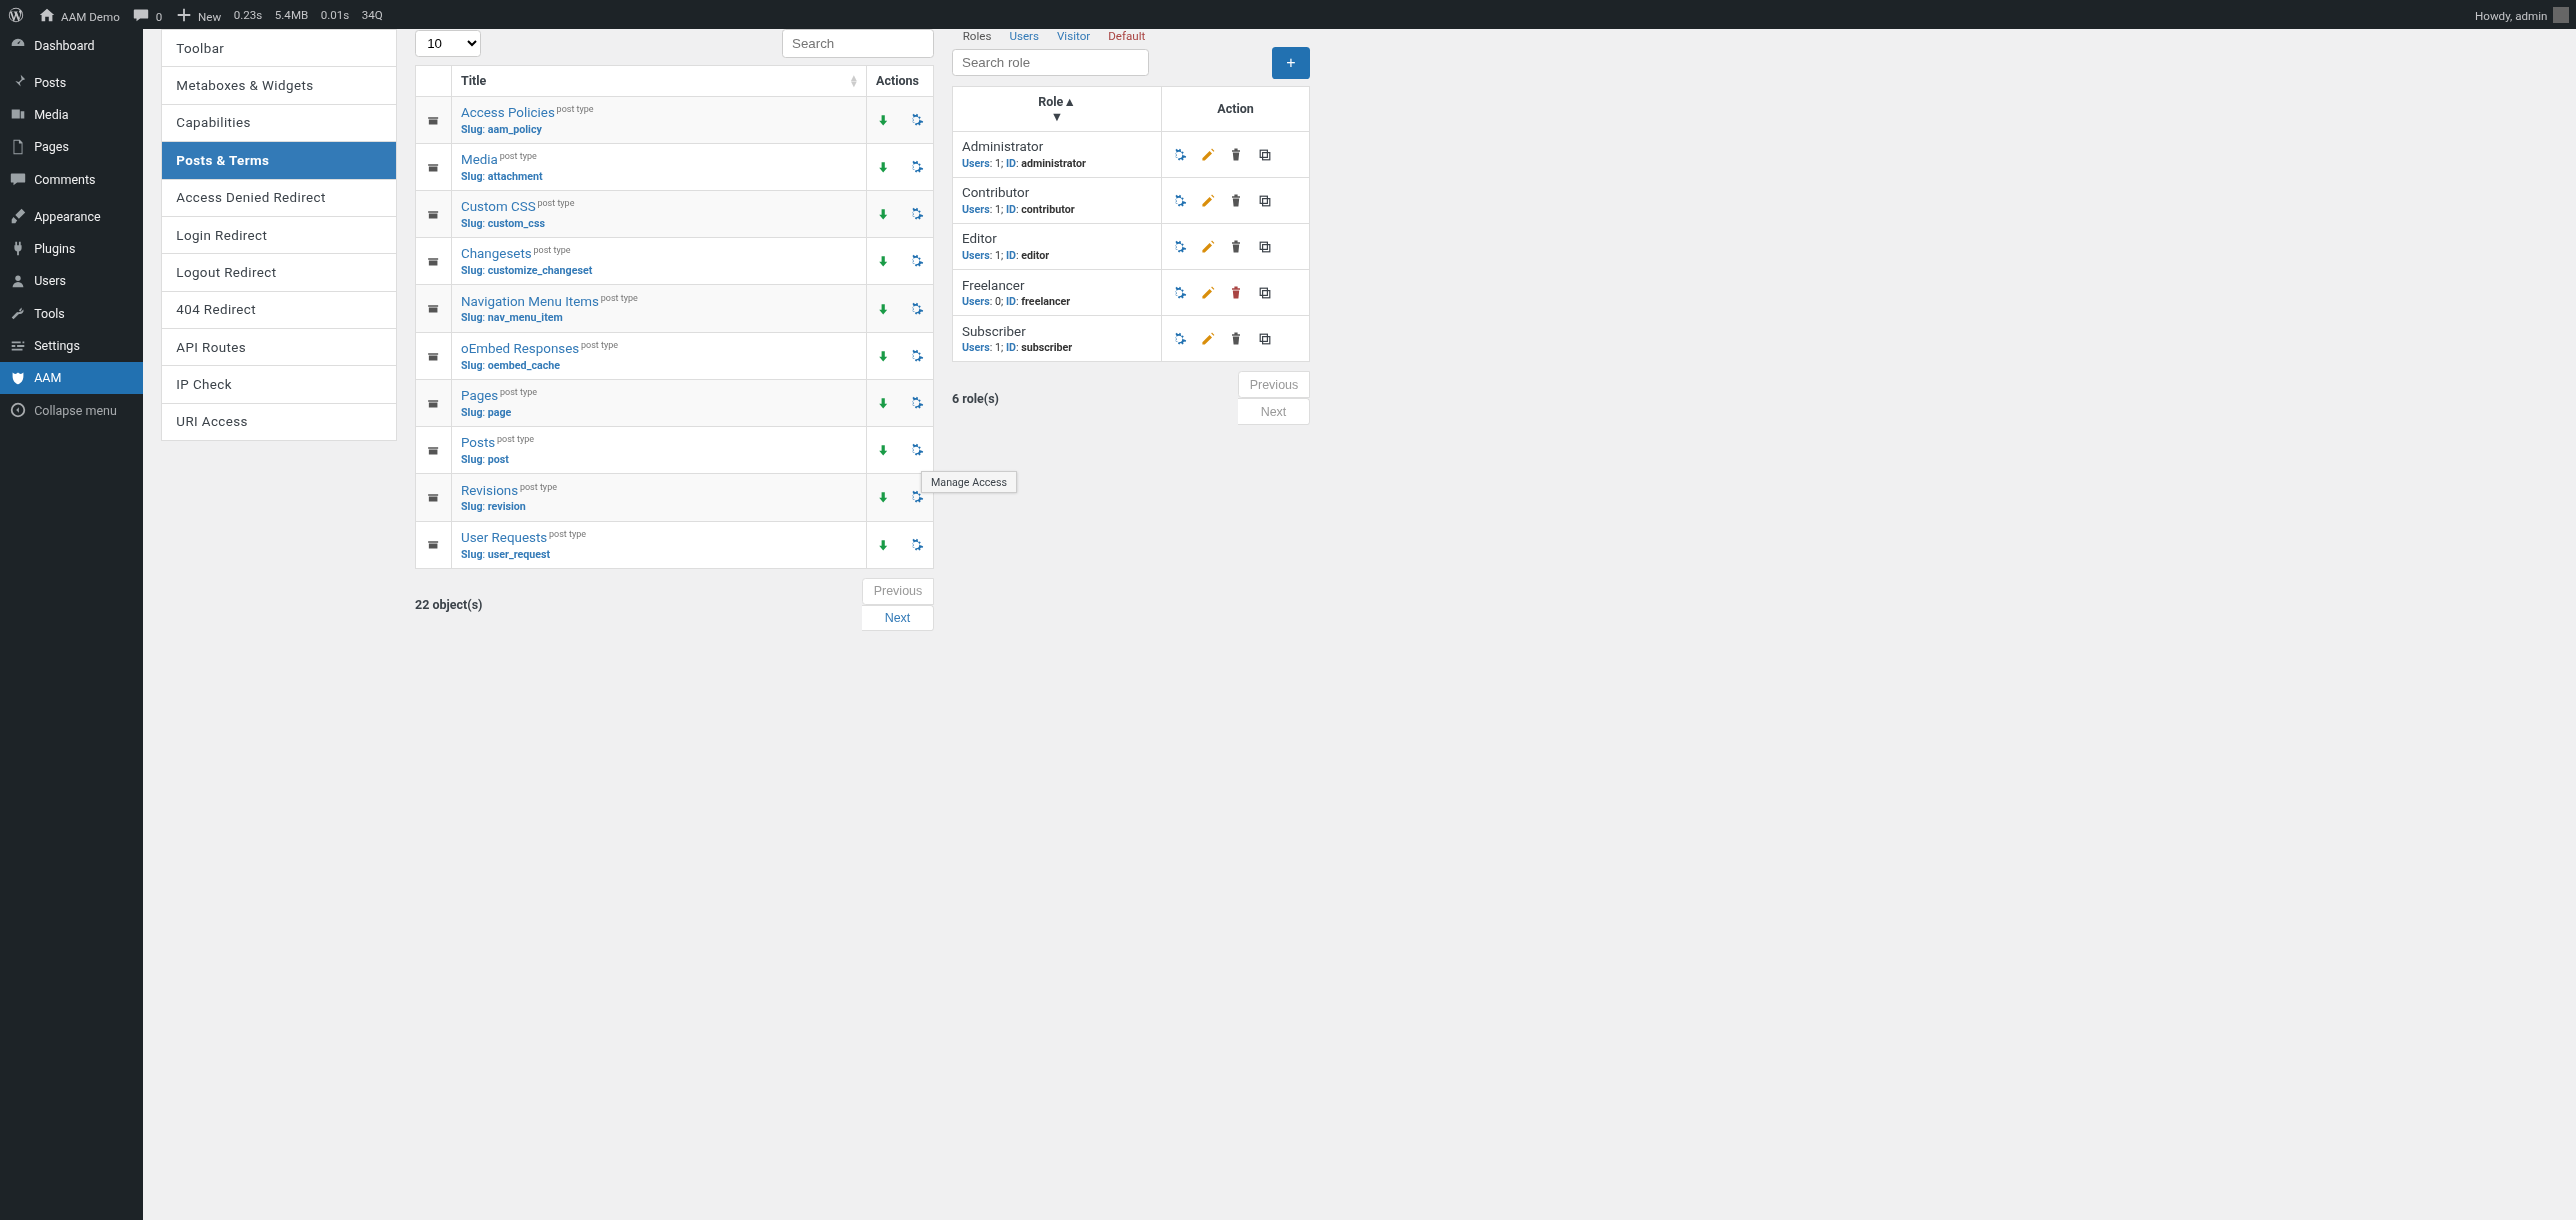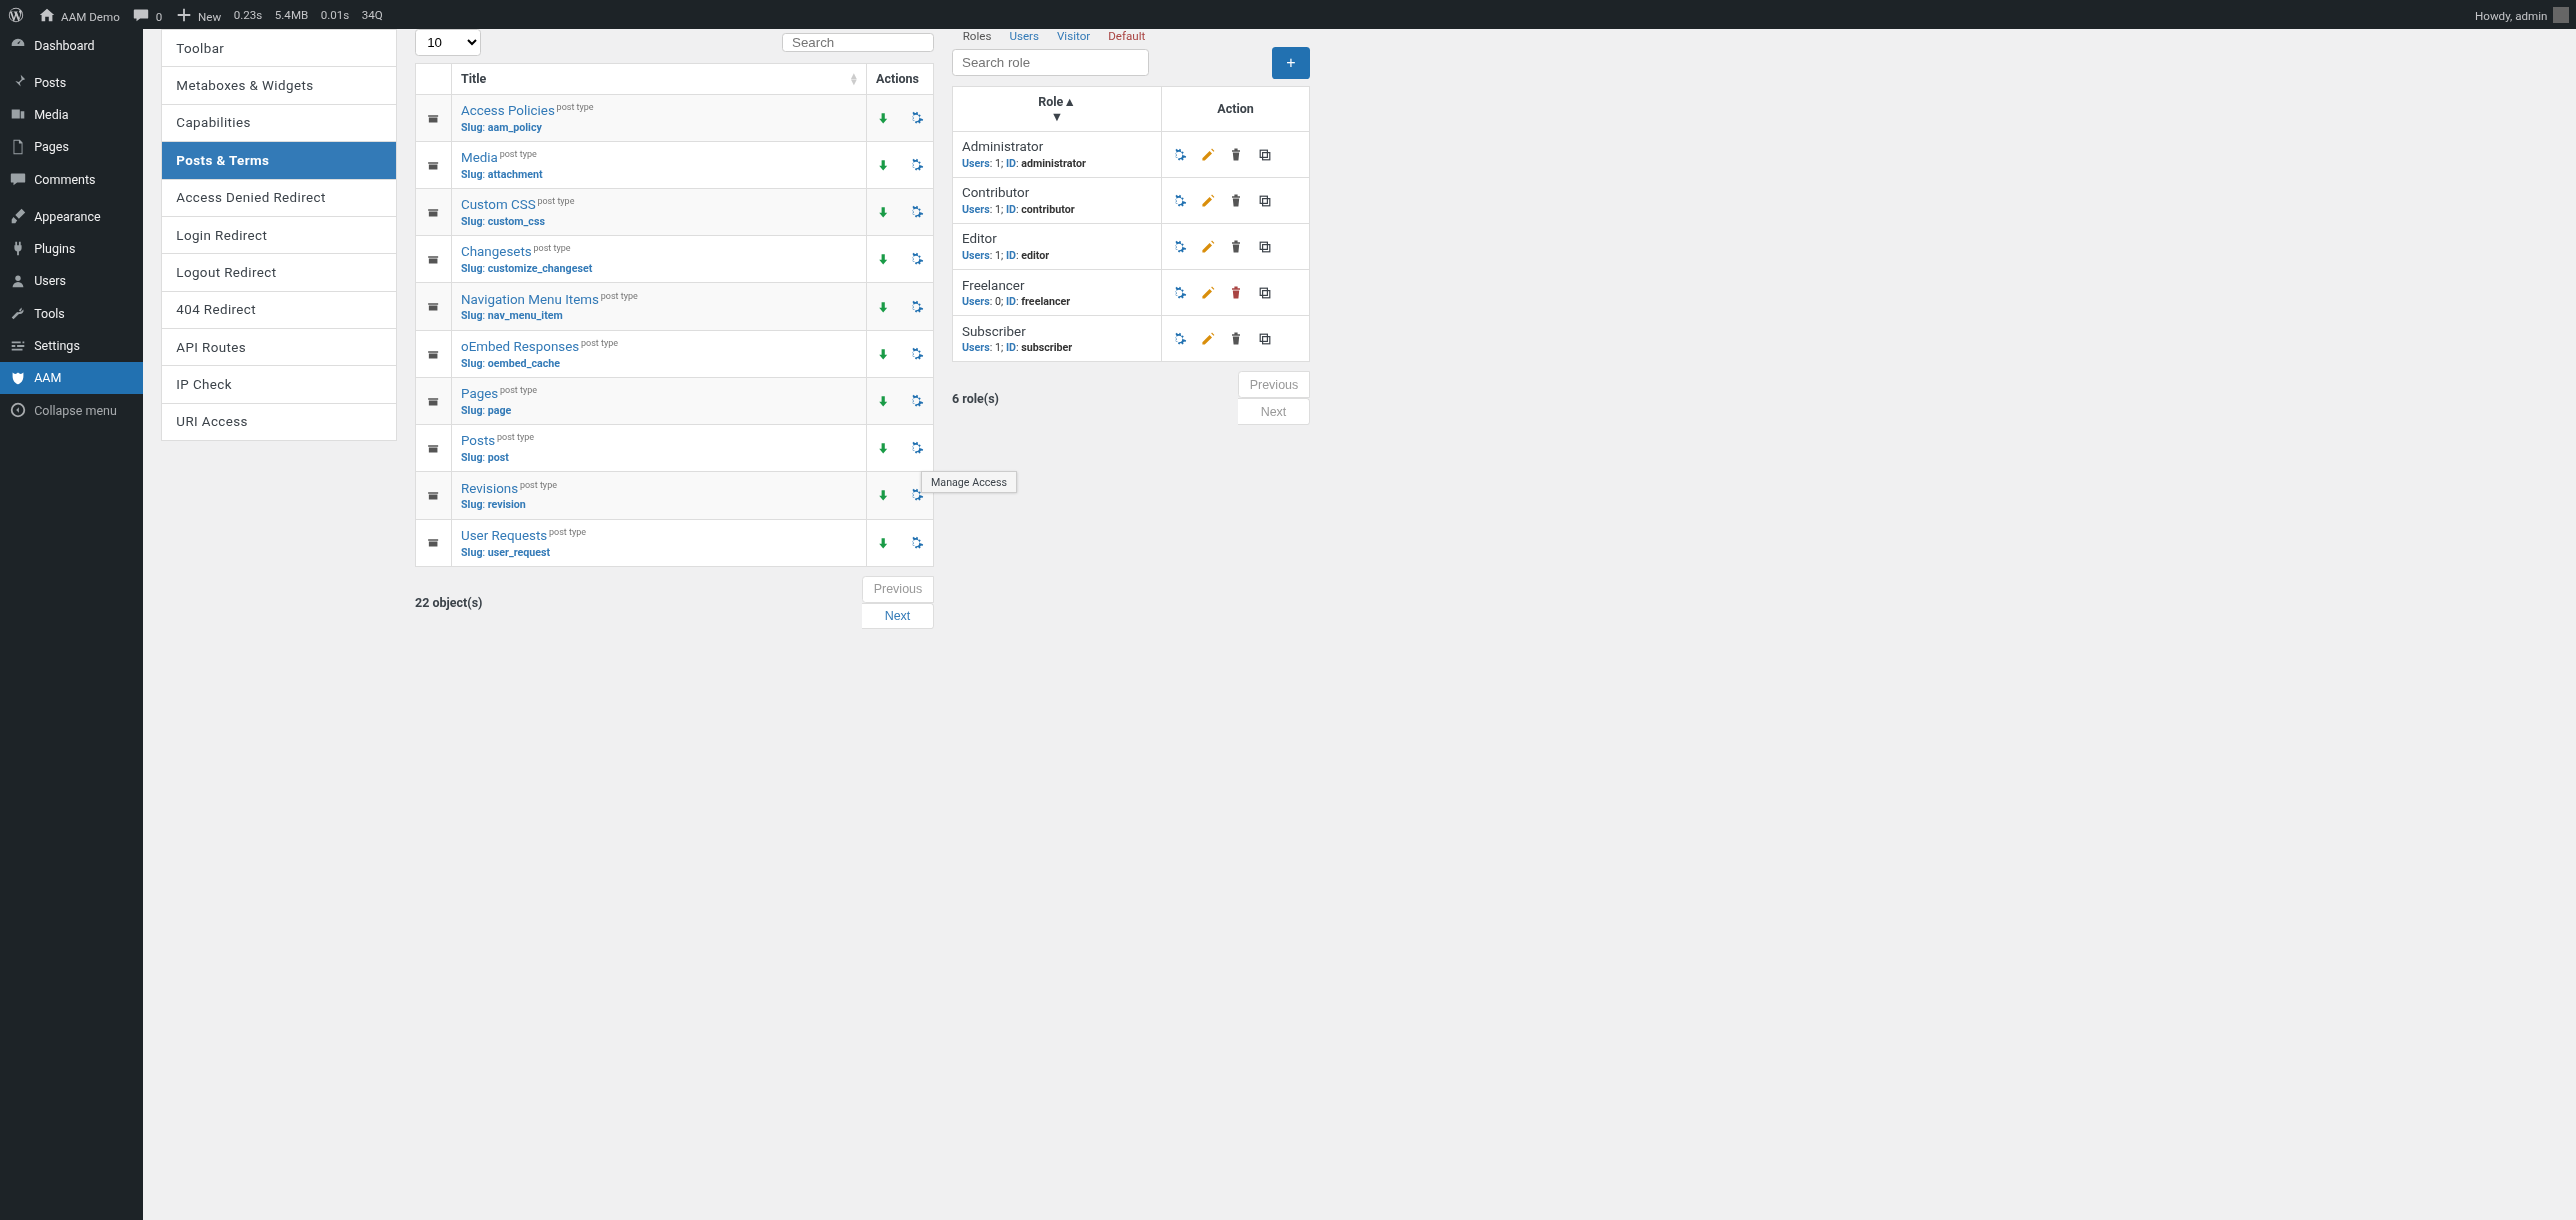--- a/index.html
+++ b/index.html
@@ -30,21 +30,21 @@
 
 .aam-tabs { width: 236px; margin-top: 0; background: #fff; border: 0.9px solid #ddd; }
 .aam-tab { padding: 10.7px 14.3px; border-bottom: 0.9px solid #ddd; font-size: 13.4px; cursor: pointer; letter-spacing: 0.4px; }
 .aam-tab:last-child { border-bottom: none; }
 .aam-tab.active { background: #337ab7; color: #fff; font-weight: 700; }
 
 
 .table-panel { flex: 1; max-width: 519px; }
 .table-controls { display: flex; justify-content: space-between; margin-bottom: 7.2px; align-items:center; }
 .len-select { padding: 3.6px 21.5px 3.6px 7.2px; border: 0.9px solid #ccc; border-radius: 3.6px; height: 27px; background: #fff; }
-.search-input { padding: 5.4px 9px; border: 0.9px solid #ccc; border-radius: 3.6px; width: 152px; height: 19px; }
+.search-input { padding: 5.4px 9px; border: 0.9px solid #ccc; border-radius: 3.6px; width: 152px; height: 29px; }
 
 table.data { width: 100%; border-collapse: collapse; background: #fff; font-size: 12.5px; }
 table.data th, table.data td { border: 0.9px solid #ddd; padding: 7.2px 9px; text-align: left; vertical-align: middle; }
 table.data th { background: #fff; font-weight: 700; position: relative; }
 table.data th .sort { position:absolute; right:7.2px; top:50%; transform:translateY(-50%); color:#ccc; font-size: 9.8px; line-height: 6.3px; }
 table.data tbody tr:nth-child(odd) { background: #f9f9f9; }
 .col-index { width: 36px; text-align: center; }
 .col-actions { width: 57px; text-align: center; }
 .title-link { color: #337ab7; cursor: pointer; text-decoration: none; font-size: 13.4px; }
 .tag-sup { font-size: 9px; color: #777; vertical-align: super; margin-left: 1.8px; }

